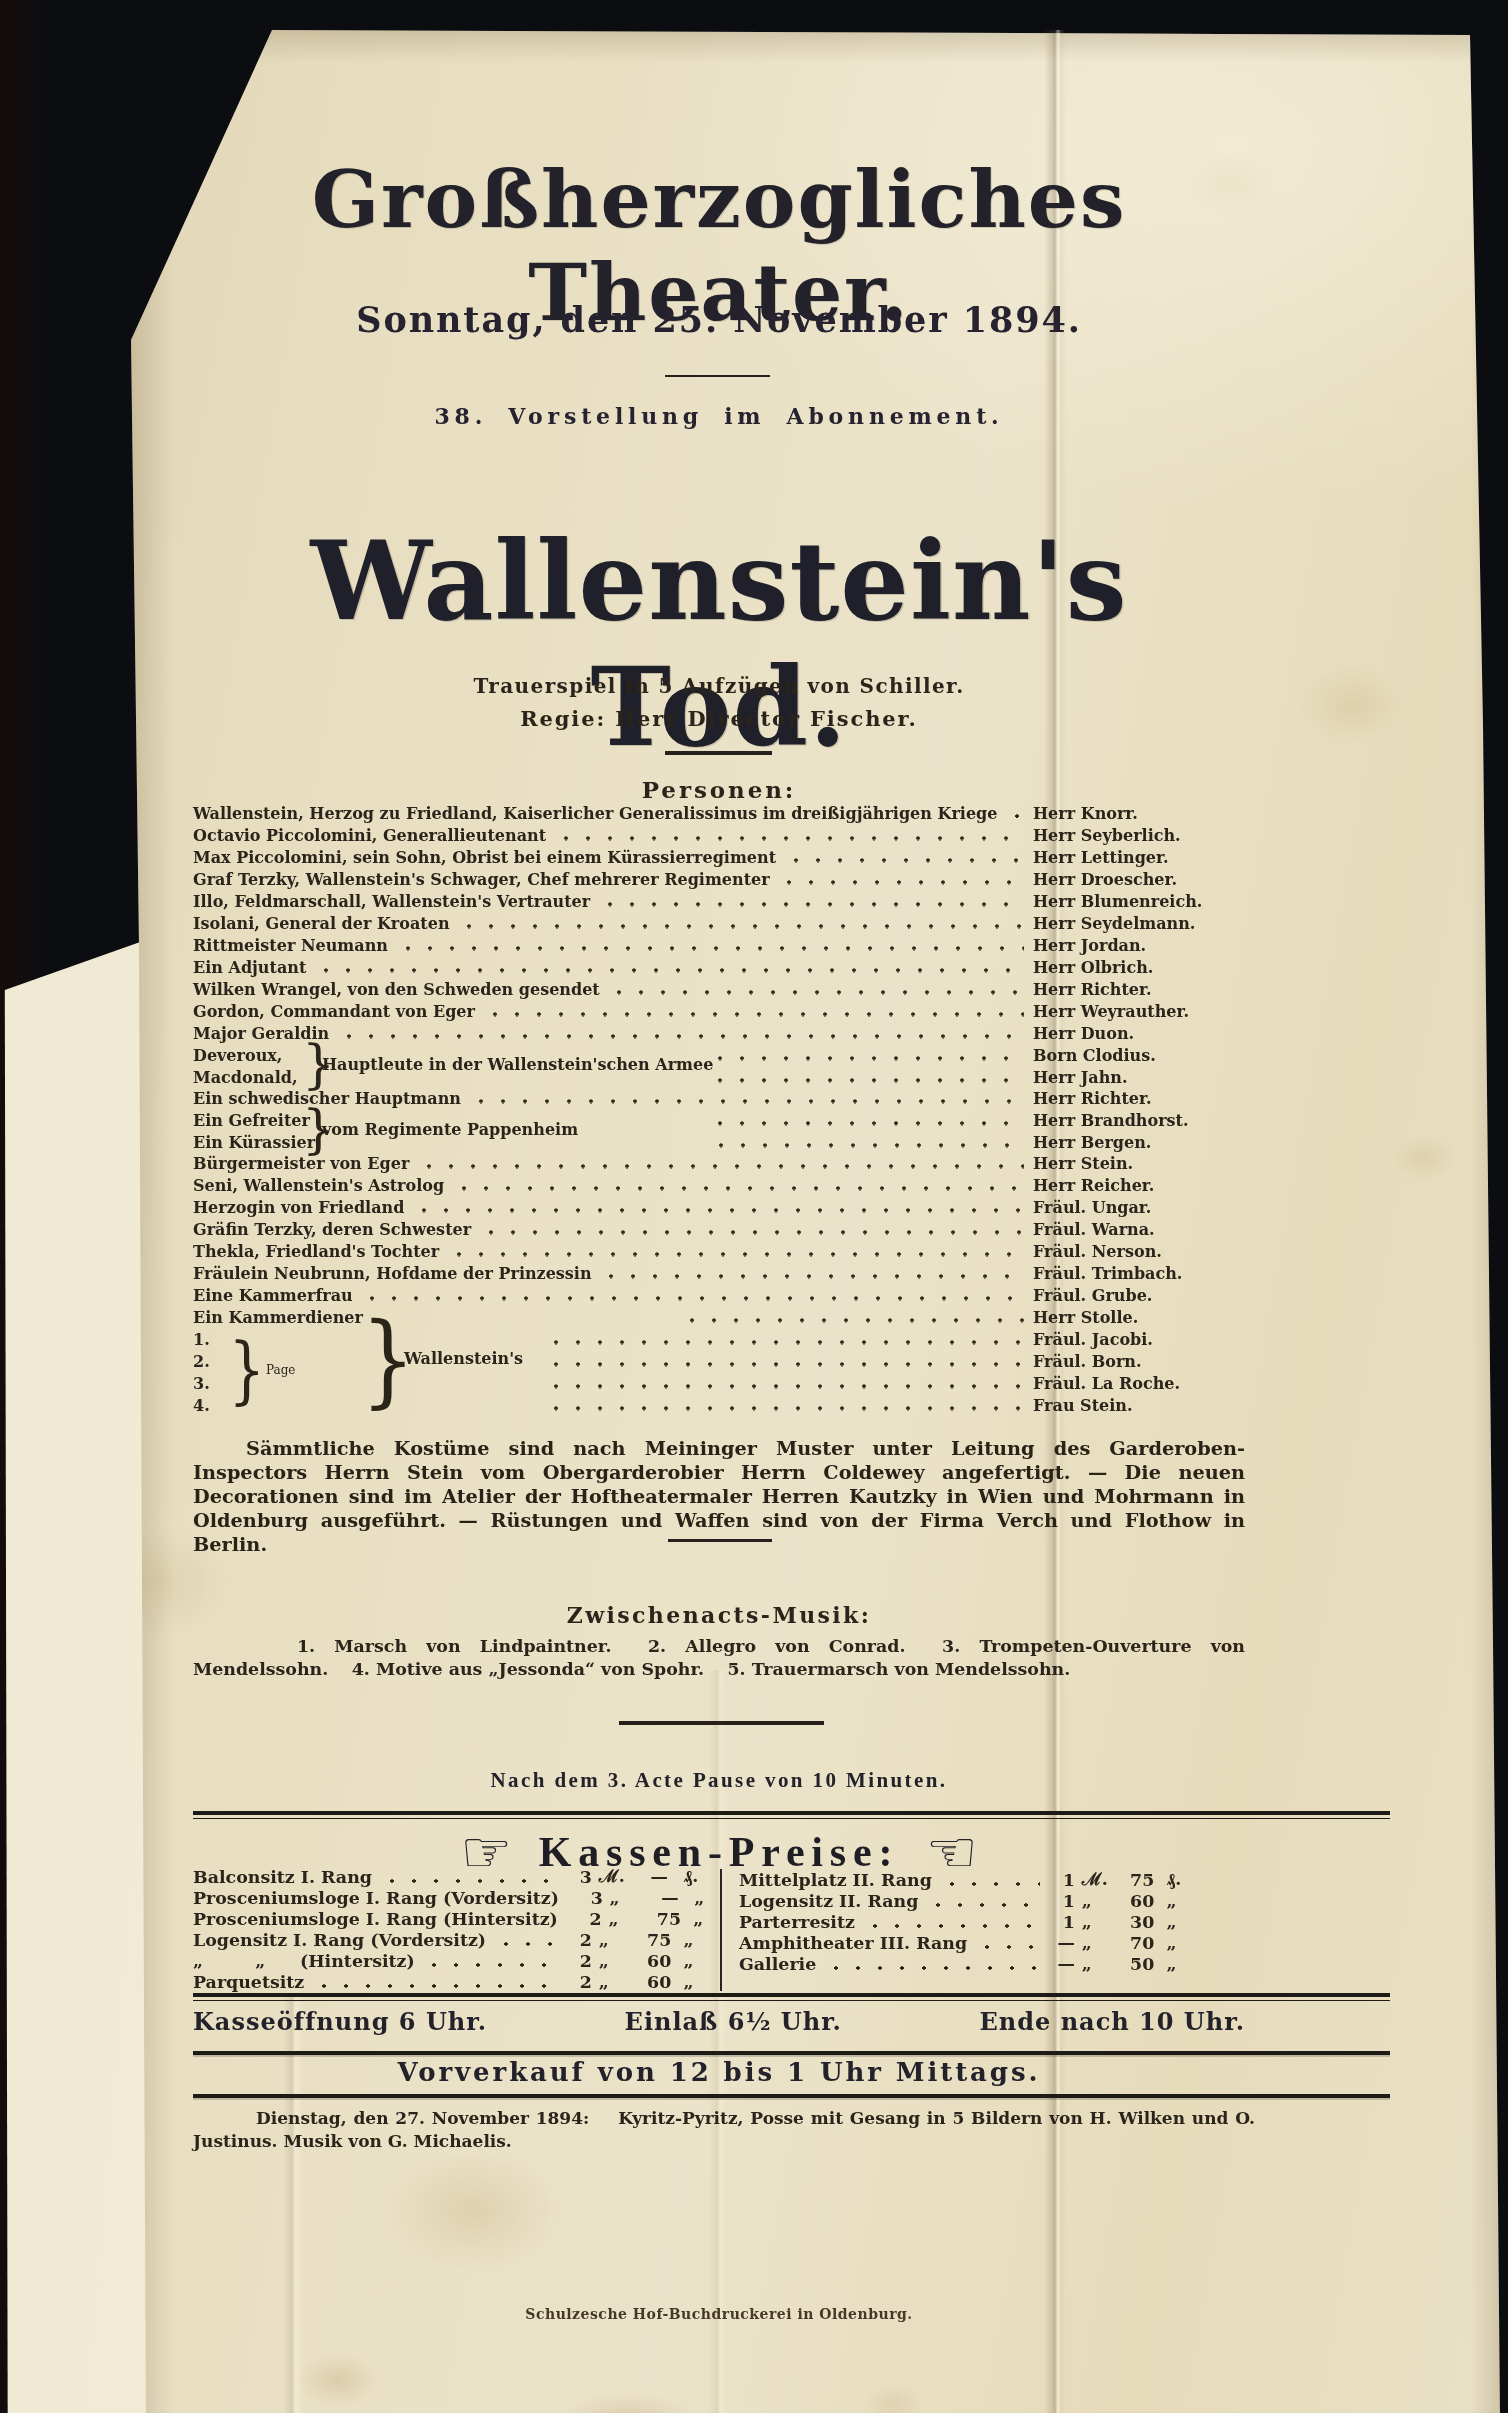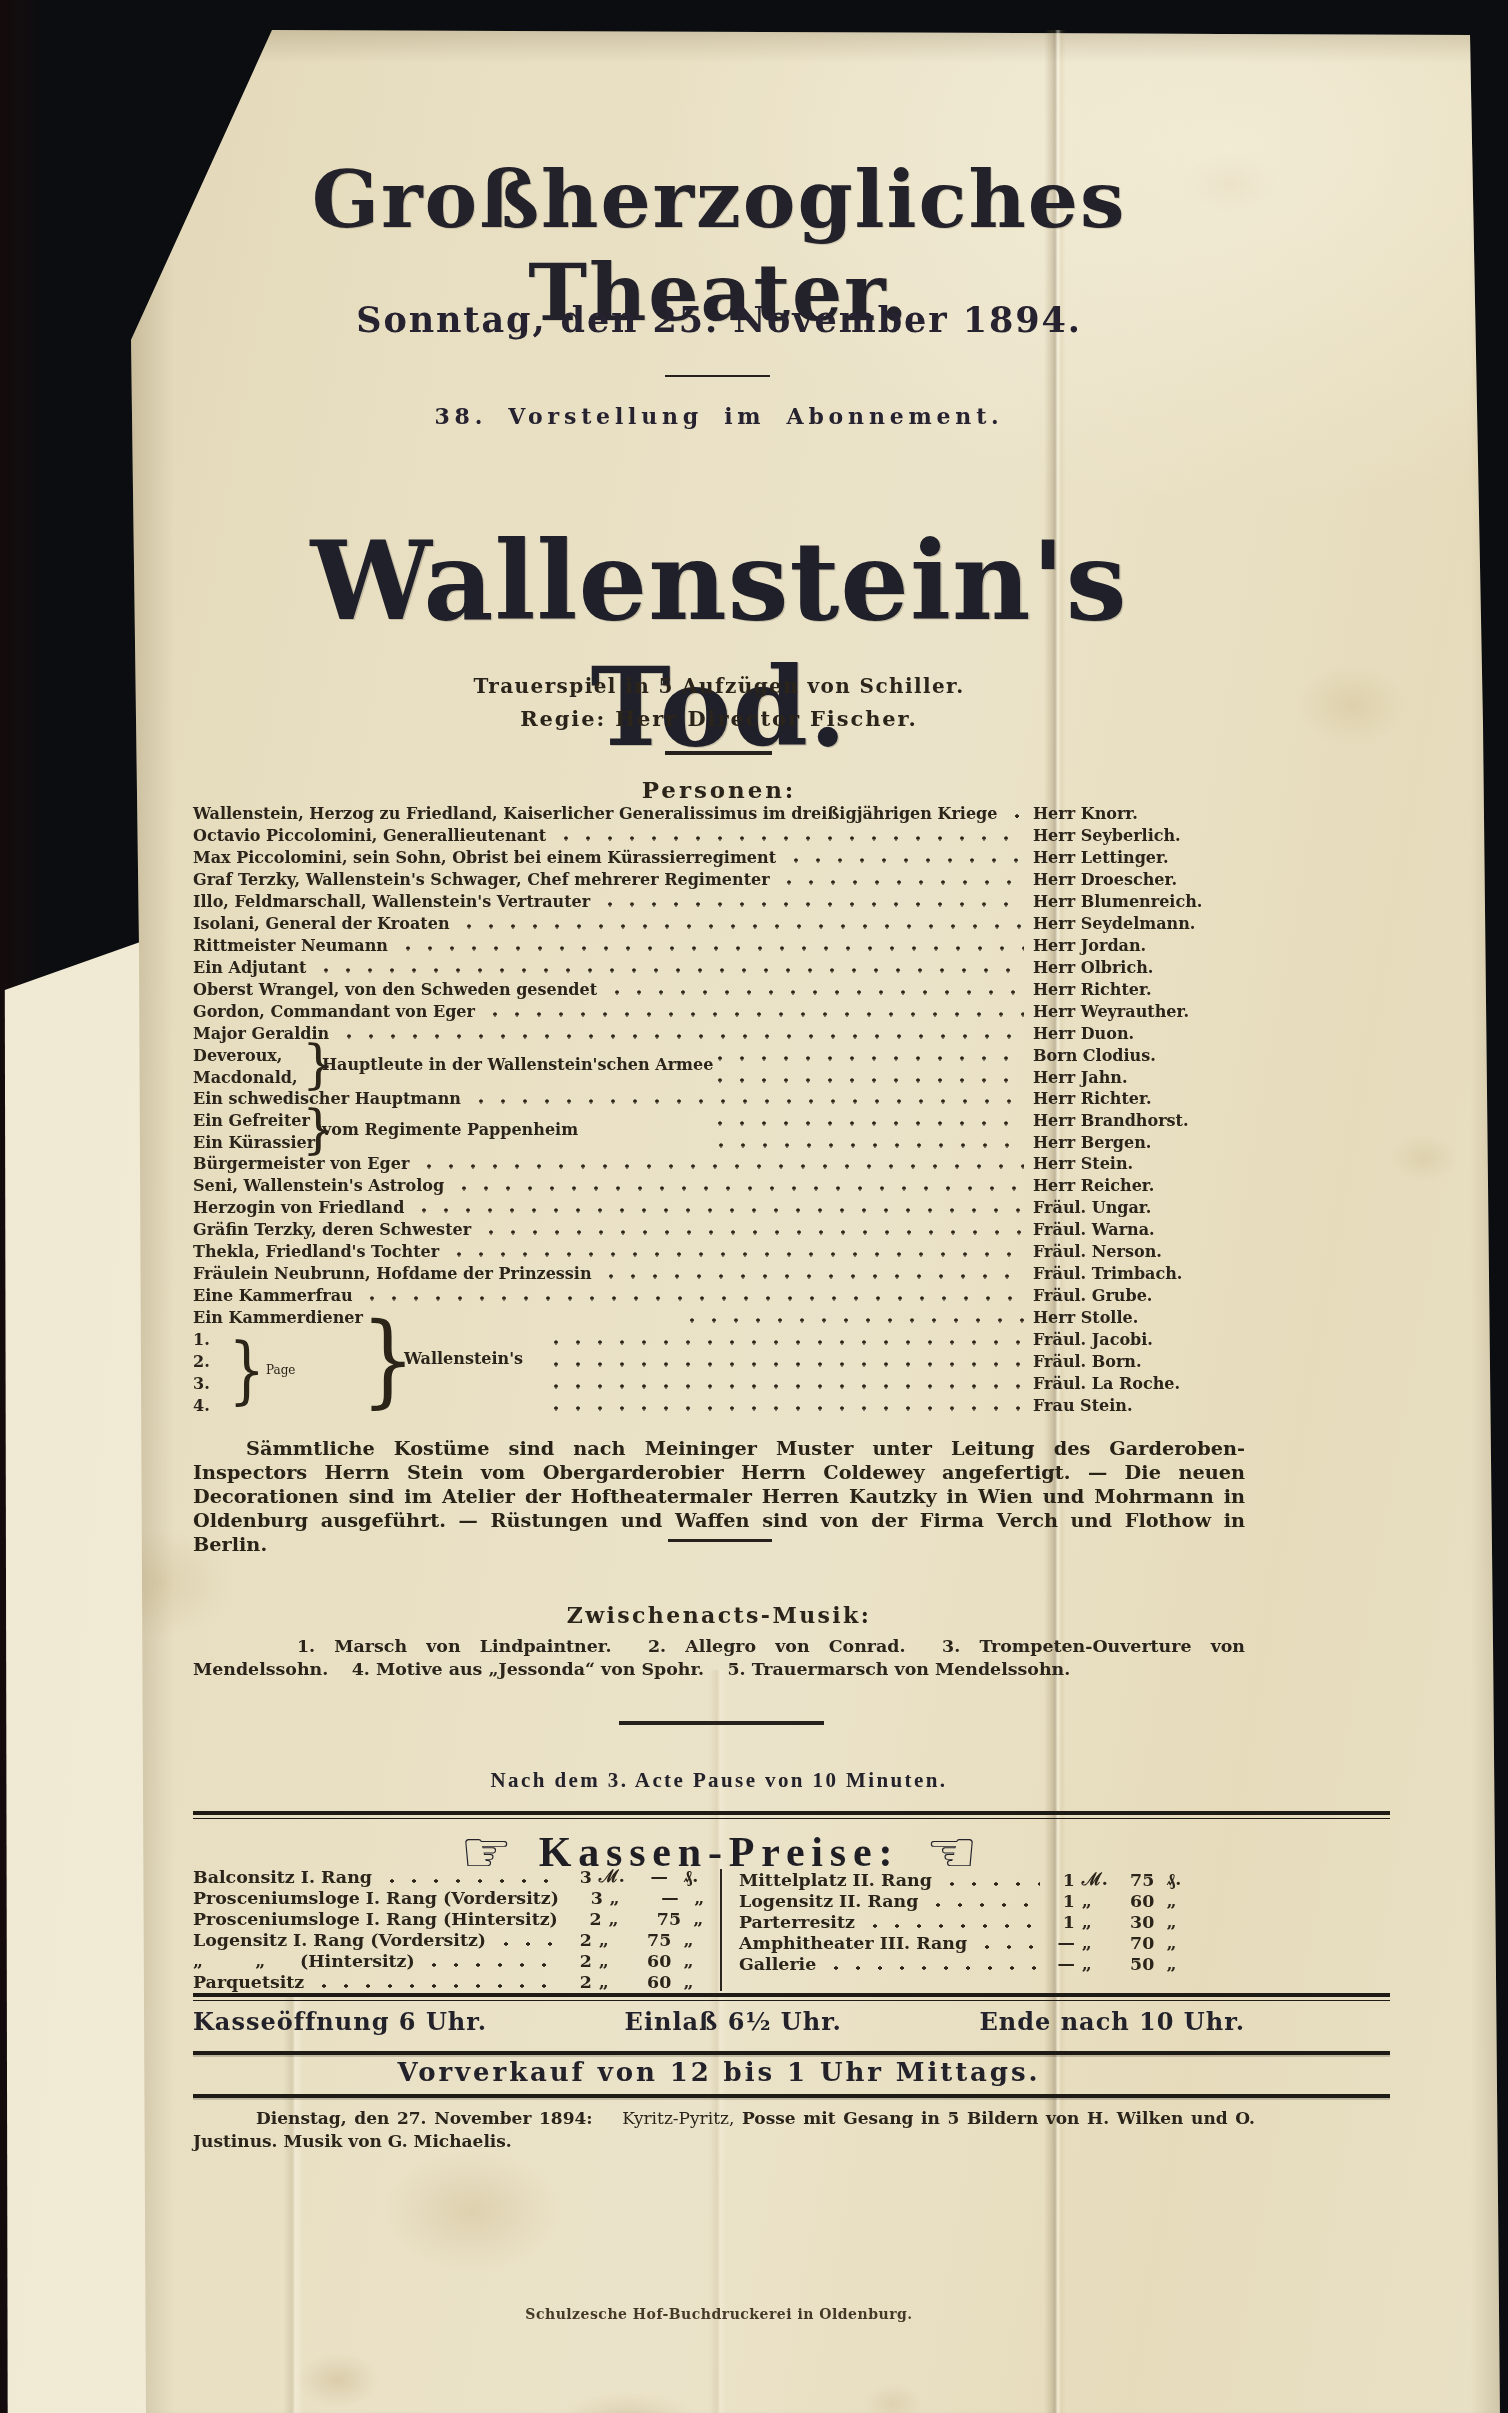--- a/index.html
+++ b/index.html
@@ -98,21 +98,21 @@
   .pp{flex:0 0 39px;text-align:center;}
   .ppu{flex:0 0 26.5px;text-align:left;padding-left:4.8px;}
   #price-divider{position:absolute;left:720px;top:1869px;width:1.9px;height:122px;background:#2b2520;}
   #dbl-2{top:1993px;}
   #times-line{left:193px;top:2007px;width:1052px;display:flex;justify-content:space-between;font-size:24px;font-weight:bold;letter-spacing:1px;color:#23222a;}
   .hrule{position:absolute;left:193px;width:1197px;height:3.9px;background:#1e1b16;box-shadow:0 1.9px 0 rgba(30,27,22,.22);}
   #hrule-1{top:2051px;}
   #presale-line{top:2057px;font-size:26px;font-weight:bold;letter-spacing:2.9px;color:#23222a;}
   #hrule-2{top:2094px;}
   #announcement{left:193px;top:2107px;width:1062px;font-size:17px;font-weight:600;line-height:23px;text-align:justify;text-indent:63px;}
-  #announcement .bold-title{font-weight:400;margin-left:22px;}
+  #announcement .bold-title{font-weight:700;margin-left:22px;}
   #imprint{top:2306px;font-size:14px;font-weight:600;color:#443927;letter-spacing:0.5px;}
 </style>
 </head>
 <body>
 
 <div id="scan">
   <div id="under-sheet"></div>
   <div id="sheet"></div>
   <div id="fold-main" class="fold"></div>
   <div id="fold-low-left" class="fold"></div>
@@ -167,21 +167,21 @@
           <span class="role">Rittmeister Neumann</span>
           <span class="leader"></span>
           <span class="actor">Herr Jordan.</span>
         </div>
       <div class="crow">
           <span class="role">Ein Adjutant</span>
           <span class="leader"></span>
           <span class="actor">Herr Olbrich.</span>
         </div>
       <div class="crow">
-          <span class="role">Oberst Wrangel, von den Schweden gesendet</span>
+          <span class="role">Wilken Wrangel, von den Schweden gesendet</span>
           <span class="leader"></span>
           <span class="actor">Herr Richter.</span>
         </div>
       <div class="crow">
           <span class="role">Gordon, Commandant von Eger</span>
           <span class="leader"></span>
           <span class="actor">Herr Weyrauther.</span>
         </div>
       <div class="crow">
           <span class="role">Major Geraldin</span>

